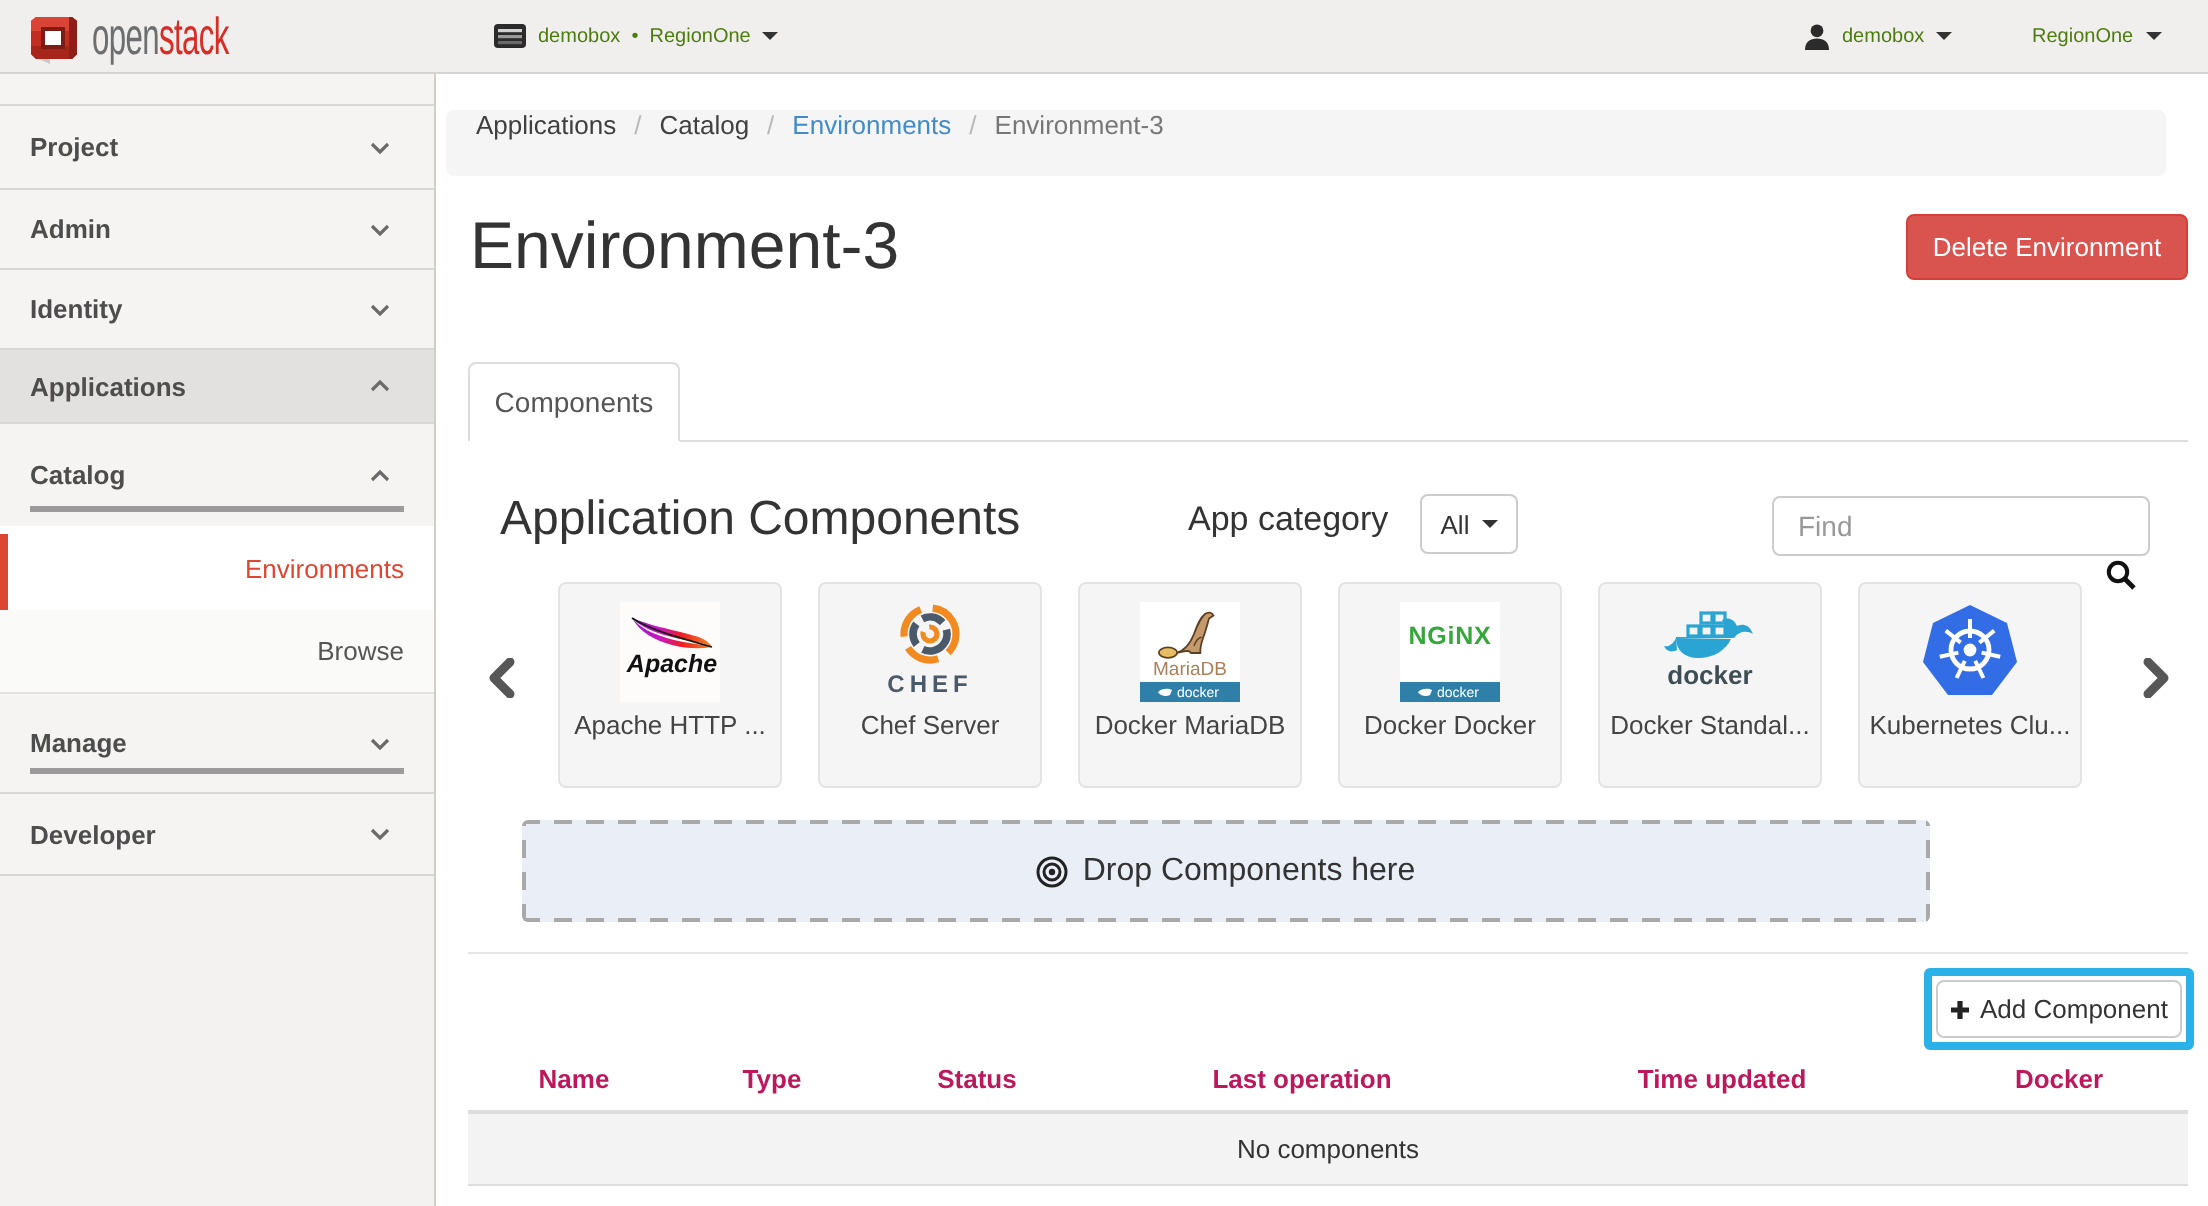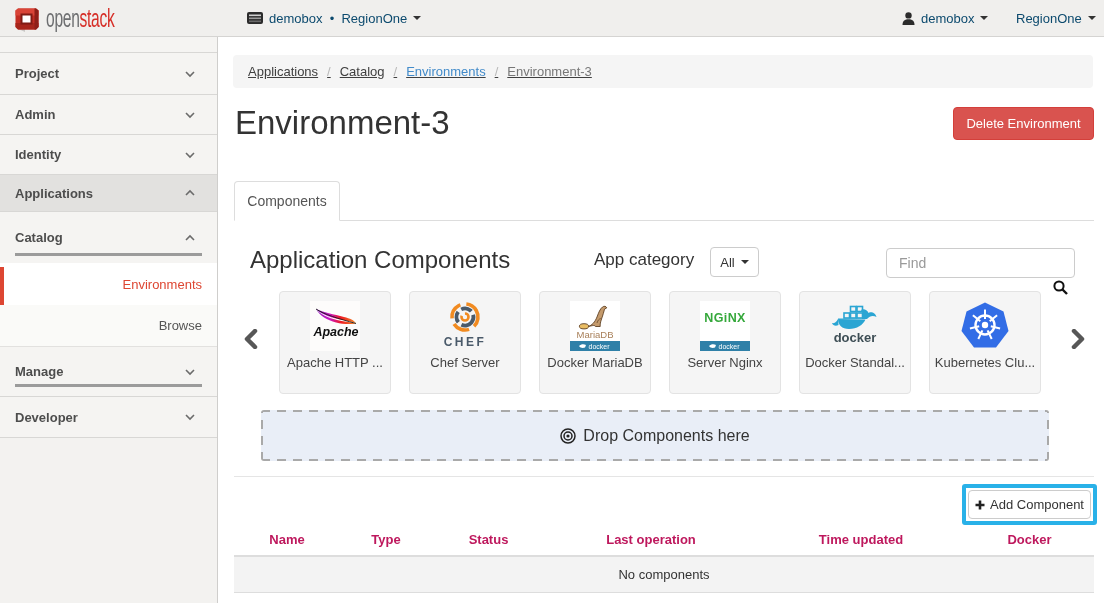--- a/index.html
+++ b/index.html
@@ -5,39 +5,39 @@
 * { margin:0; padding:0; box-sizing:border-box; }
 html,body { width:1104px; height:603px; overflow:hidden; background:#fff;
   font-family:"Liberation Sans", sans-serif; color:#333; }
 .topbar { position:absolute; top:0; left:0; width:1104px; height:37px;
   background:#f0efed; border-bottom:1px solid #d5d4d2; z-index:10; }
 .logo { position:absolute; left:15px; top:4px; display:flex; align-items:center; }
 .logo-text { font-size:26px; margin-left:6px; color:#6d6e70; letter-spacing:-0.5px;
   transform:scaleX(0.60); transform-origin:left center; white-space:nowrap; position:relative; top:-1px; }
 .logo-text b { color:#d62e27; font-weight:normal; }
 .tb-item { position:absolute; top:0; height:36px; display:flex; align-items:center;
-  font-size:13px; color:#0c4a6e; }
+  font-size:10px; color:#4d7c0f; }
 .caret { display:inline-block; width:0; height:0; border-left:4px solid transparent;
   border-right:4px solid transparent; border-top:4px solid #333; margin-left:6px; }
 
 .sidebar { position:absolute; top:37px; left:0; width:218px; height:566px;
   background:#f3f2f0; border-right:1px solid #cfcecc; }
 .sb-row { position:relative; background:#f5f4f2; border-bottom:1px solid #d8d7d5;
   font-size:13px; font-weight:bold; color:#4d4d4d; display:flex; align-items:center;
   padding-left:15px; }
 .sb-strip { height:16px; background:#f5f4f2; border-bottom:1px solid #d8d7d5; }
 .chev { position:absolute; right:21px; top:50%; margin-top:-4px; }
 .sb-dark { background:#e2e1df; }
 .sb-sub { background:#fff; border-bottom:none; font-weight:normal;
   justify-content:flex-end; padding-right:15px; padding-left:0; }
 .sb-line { position:absolute; left:15px; right:15px; bottom:7px; height:3px; background:#9b9b9b; }
 
 .content { position:absolute; left:219px; top:37px; width:885px; height:566px; background:#fff; }
-.crumb { position:absolute; left:14px; top:18px; width:860px; height:33px; background:#f5f5f5;
-  border-radius:4px; font-size:13px; color:#404040; display:flex; align-items:center; padding-left:15px;text-decoration:underline; }
+.crumb { position:absolute; left:4px; top:18px; width:860px; height:33px; background:#f5f5f5;
+  border-radius:4px; font-size:13px; color:#404040; display:flex; padding-left:15px; }
 .crumb .sep { color:#b9b9b9; margin:0 9px; }
 .crumb .link { color:#428bca; }
 .crumb .cur { color:#777; }
 h1 { position:absolute; left:16px; top:67px; font-size:33px; font-weight:normal; color:#333; }
 .btn-danger { position:absolute; right:10px; top:70px; width:141px; height:33px;
   background:#d9534f; border:1px solid #d43f3a; border-radius:4px; color:#fff;
   font-size:13px; display:flex; align-items:center; justify-content:center; }
 
 .tabs { position:absolute; left:15px; top:144px; width:860px; height:40px;
   border-bottom:1px solid #ddd; }
@@ -58,21 +58,21 @@
 .mag { position:absolute; left:834px; top:243px; }
 
 .card { position:absolute; top:254px; width:112px; height:103px; background:#f5f5f5;
   border:1px solid #e3e3e3; border-radius:4px; }
 .card .ictr { position:absolute; left:0; right:0; top:9px; height:50px;
   display:flex; justify-content:center; }
 .card .cap { position:absolute; left:2px; right:2px; top:63px; text-align:center;
   font-size:13px; color:#444; white-space:nowrap; overflow:hidden; }
 .arrow { position:absolute; top:292px; }
 
-.dropzone { position:absolute; left:42px; top:373px; width:788px; height:51px;
+.dropzone { position:absolute; left:42px; top:373px; width:704px; height:51px;
   background-color:#e9eef7; border-radius:3px;
   background-image:
     repeating-linear-gradient(90deg,#a9a9a9 0 9px,transparent 9px 16px),
     repeating-linear-gradient(90deg,#a9a9a9 0 9px,transparent 9px 16px),
     repeating-linear-gradient(0deg,#a9a9a9 0 9px,transparent 9px 16px),
     repeating-linear-gradient(0deg,#a9a9a9 0 9px,transparent 9px 16px);
   background-size:100% 2px, 100% 2px, 2px 100%, 2px 100%;
   background-position:0 0, 0 100%, 0 0, 100% 0;
   background-repeat:no-repeat;
   display:flex; align-items:center; justify-content:center; font-size:16px; color:#333; }
@@ -248,21 +248,21 @@
   <div class="card" style="left:450px;">
     <div class="ictr">
       <svg width="50" height="50" viewBox="0 0 50 50">
         <rect width="50" height="40" fill="#fff"></rect>
         <text x="25" y="21" font-size="12.5" font-weight="bold" text-anchor="middle" fill="#35a83b" letter-spacing="0.4" font-family="Liberation Sans">NGiNX</text>
         <rect y="40" width="50" height="10" fill="#2f80a8"></rect>
         <text x="29" y="47.5" font-size="7" text-anchor="middle" fill="#fff" font-family="Liberation Sans">docker</text>
         <path d="M9,45 c2,-2 5,-2 7,-1 l-1,2.5 c-2,1 -5,0.5 -6,-1.5" fill="#fff"></path>
       </svg>
     </div>
-    <div class="cap">Server Nginx</div>
+    <div class="cap">Docker Docker</div>
   </div>
 
   <div class="card" style="left:580px;">
     <div class="ictr">
       <svg width="50" height="50" viewBox="0 0 50 50">
         <g fill="none" stroke="#2aa5d3" stroke-width="1.6">
           <rect x="14" y="12" width="5.5" height="5"></rect>
             <rect x="20.5" y="12" width="5.5" height="5"></rect>
           <rect x="20.5" y="5.5" width="5.5" height="5"></rect>
             <rect x="27" y="12" width="5.5" height="5"></rect>

